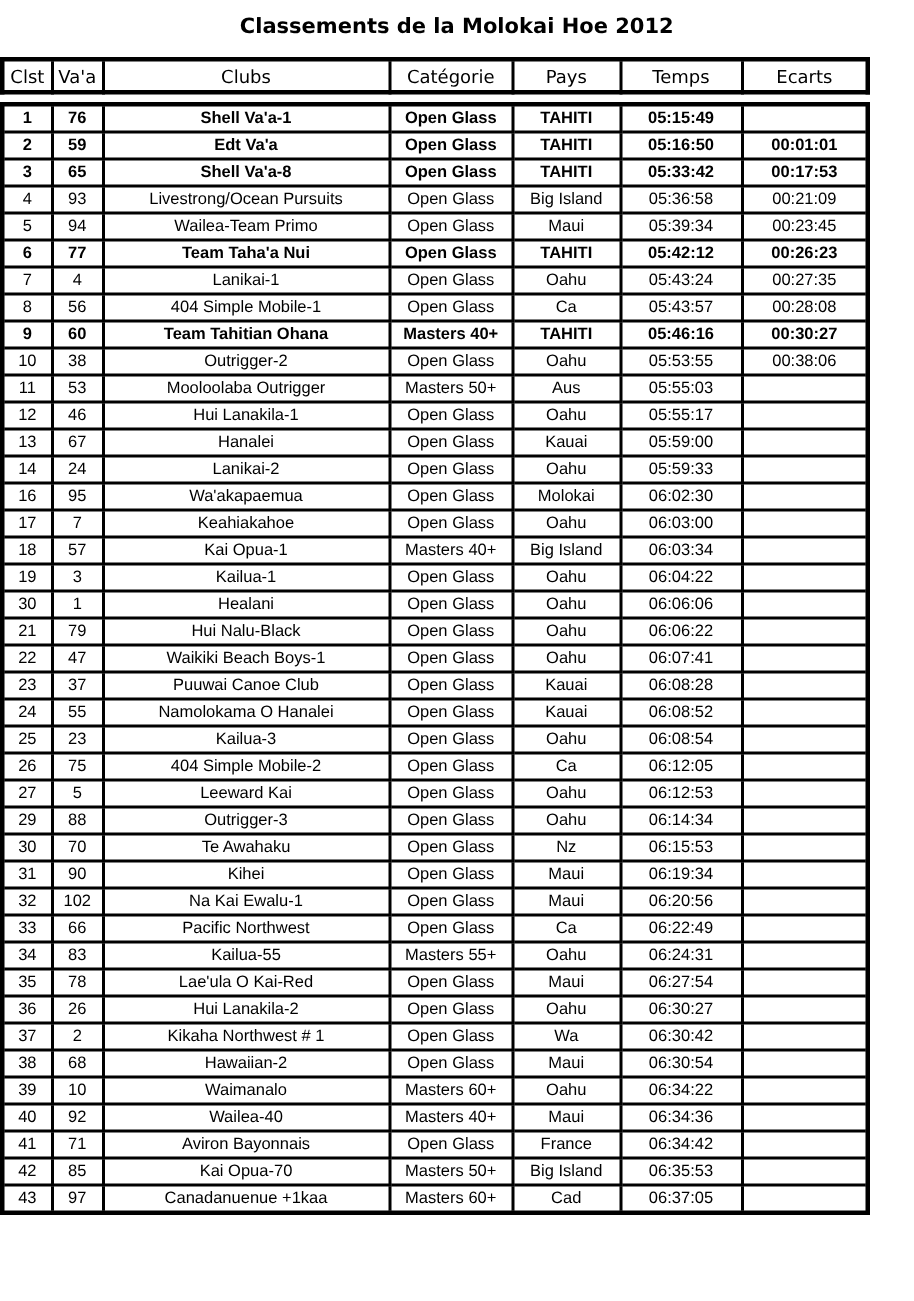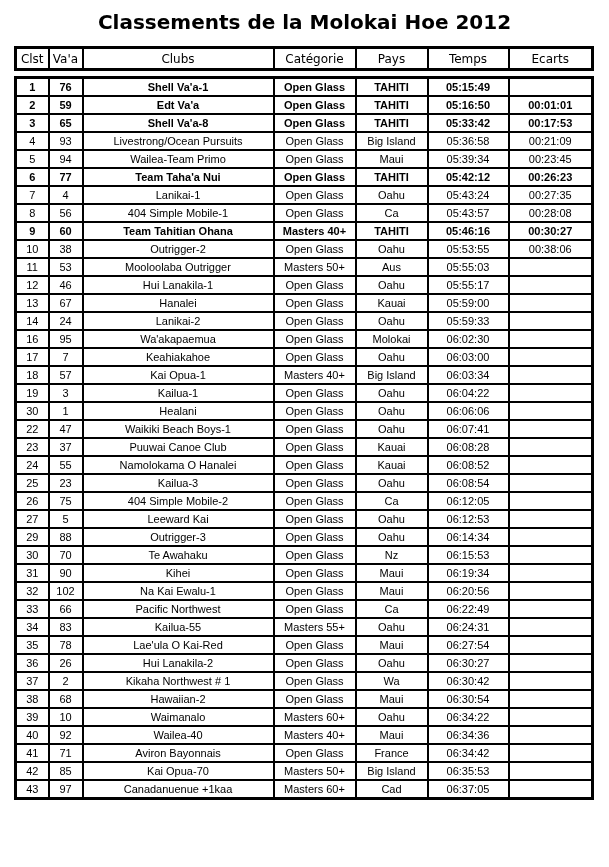--- a/index.html
+++ b/index.html
@@ -7,28 +7,28 @@
     width: 609px; height: 867px;
     background: #ffffff;
     color: #000000;
     font-family: "Liberation Sans", sans-serif;
     overflow: hidden;
   }
   .title {
     margin: 10px 0 0 0;
     text-align: center;
     font-family: "DejaVu Sans", sans-serif;
-    font-size: 20px;
+    font-size: 14px;
     font-weight: 600;
     letter-spacing: 0px;
   }
   table.tbl {
     border-collapse: collapse;
     table-layout: fixed;
-    margin-left: 14px;
+    margin-left: 0;
     border: 3px solid #000;
   }
   .header-tbl { margin-top: 12px; }
   .body-tbl   { margin-top: 5px; }
   .tbl th, .tbl td {
     border: 2px solid #000;
     padding: 0;
     overflow: hidden;
     white-space: nowrap;
     text-align: center;
@@ -260,20 +260,29 @@
       <tr>
         <td>30</td>
         <td>1</td>
         <td class="cell-club">Healani</td>
         <td>Open Glass</td>
         <td>Oahu</td>
         <td class="tl">06:06:06</td>
         <td></td>
       </tr>
       <tr>
+        <td>21</td>
+        <td>79</td>
+        <td class="cell-club">Hui Nalu-Black</td>
+        <td>Open Glass</td>
+        <td>Oahu</td>
+        <td class="tl">06:06:22</td>
+        <td></td>
+      </tr>
+      <tr>
         <td>22</td>
         <td>47</td>
         <td class="cell-club">Waikiki Beach Boys-1</td>
         <td>Open Glass</td>
         <td>Oahu</td>
         <td class="tl">06:07:41</td>
         <td></td>
       </tr>
       <tr>
         <td>23</td>

